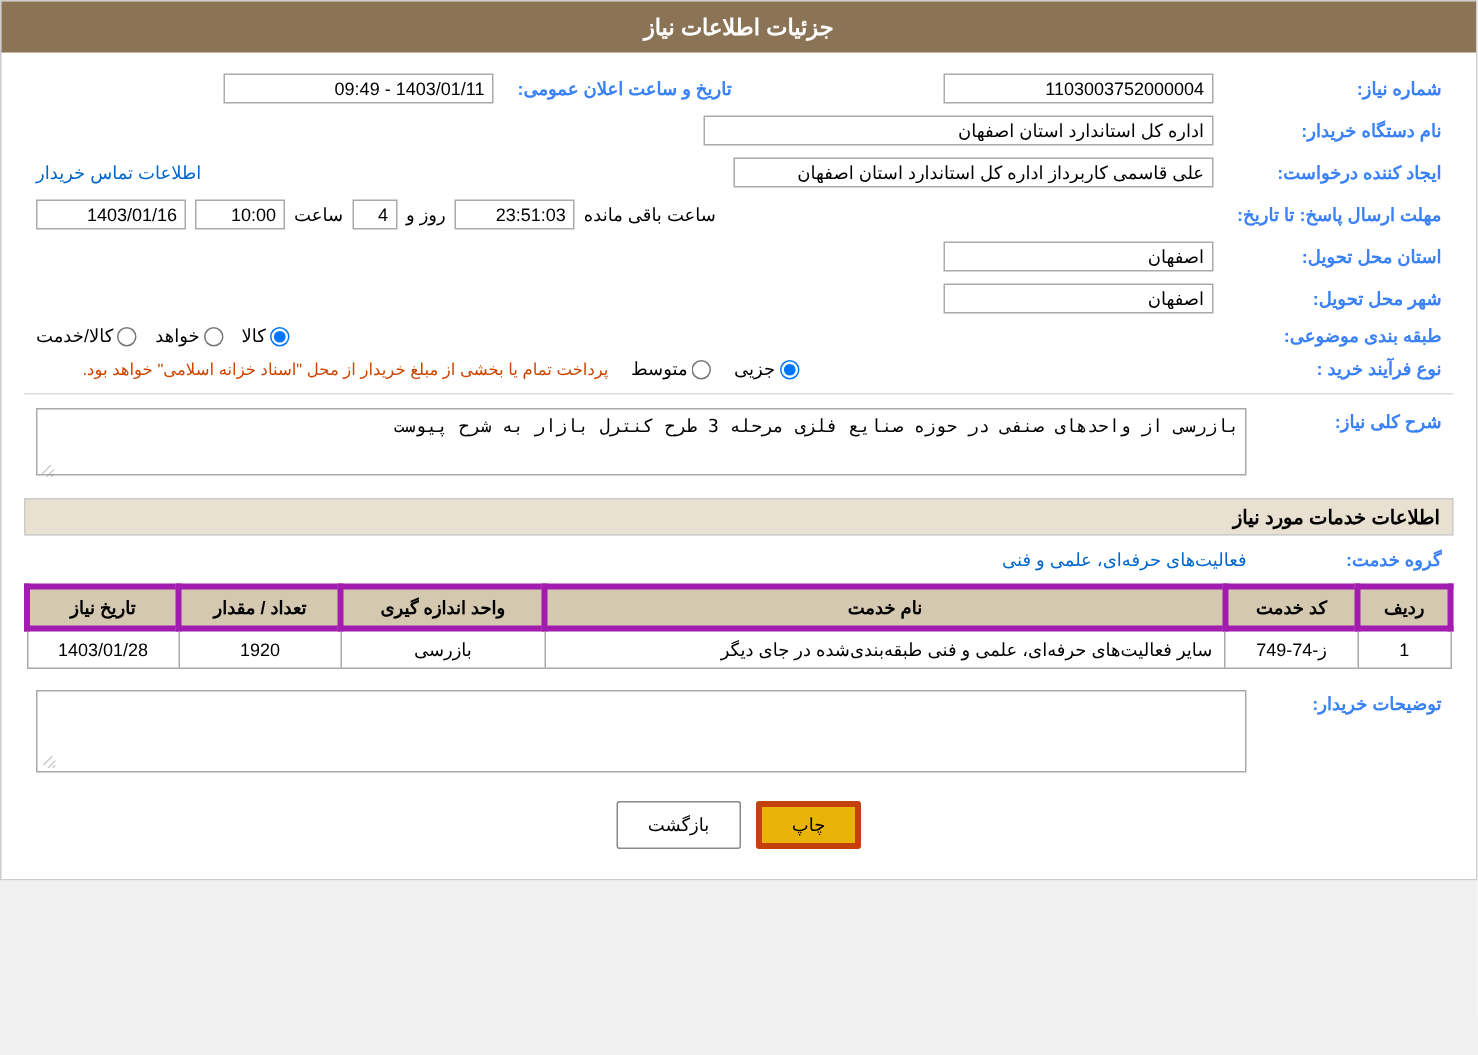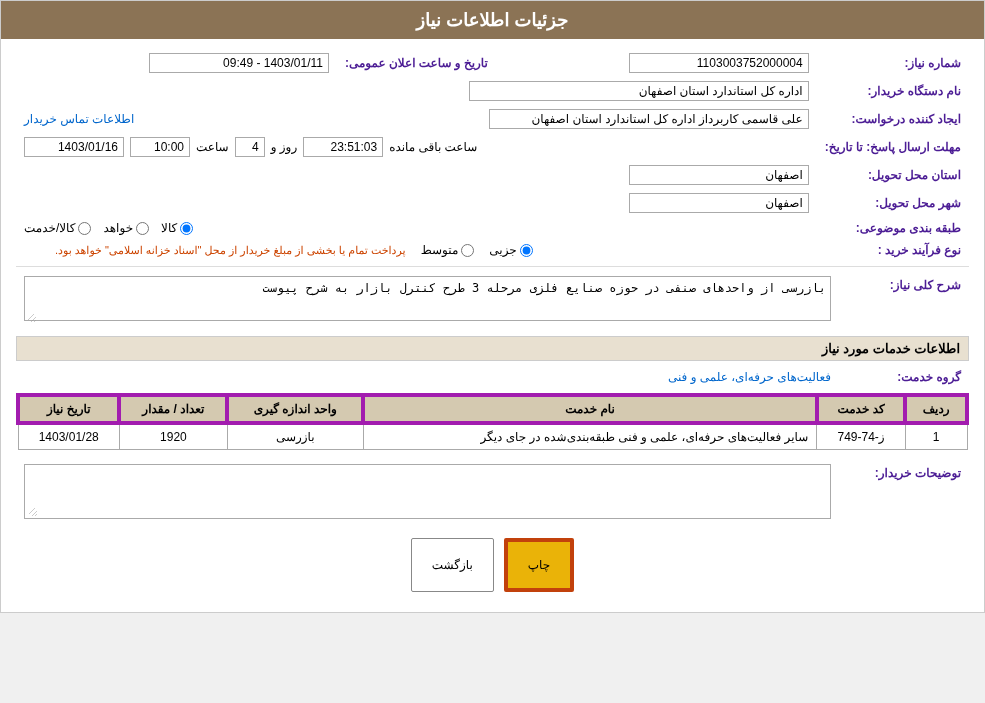--- a/index.html
+++ b/index.html
@@ -13,21 +13,21 @@
       max-width: 985px;
       margin: 0 auto;
       background: #fff;
       border: 1px solid #ccc;
     }
     .page-header {
       background: #8b7355;
       color: #fff;
       text-align: center;
       padding: 8px 15px;
-      font-size: 18px;
+      font-size: 15px;
       font-weight: bold;
     }
     .content {
       padding: 10px 15px;
     }
     .section-title {
       background: #e8e0d0;
       border: 1px solid #ccc;
       padding: 4px 8px;
       font-weight: bold;
@@ -38,21 +38,21 @@
       width: 100%;
       border-collapse: collapse;
       margin-bottom: 5px;
     }
     .info-table td {
       padding: 4px 8px;
       vertical-align: middle;
       font-size: 12px;
     }
     .label-cell {
-      color: #4c1d95;
+      color: #3b82f6;
       font-weight: bold;
       white-space: nowrap;
       width: 130px;
       text-align: right;
     }
     .value-cell {
       text-align: right;
     }
     .input-field {
       border: 1px solid #aaa;
@@ -131,21 +131,21 @@
       font-size: 12px;
     }
     .services-table tr:nth-child(even) { background: #f9f5ee; }
     .btn-row {
       display: flex;
       justify-content: center;
       gap: 10px;
       margin: 15px 0 10px 0;
     }
     .btn {
-      padding: 16px 20px;
+      padding: 5px 20px;
       border: 1px solid #999;
       background: #f0f0f0;
       cursor: pointer;
       font-family: Tahoma, Arial, sans-serif;
       font-size: 12px;
       border-radius: 2px;
     }
     .btn-print {
       background: #eab308;
       border: 4px solid #c2410c;

